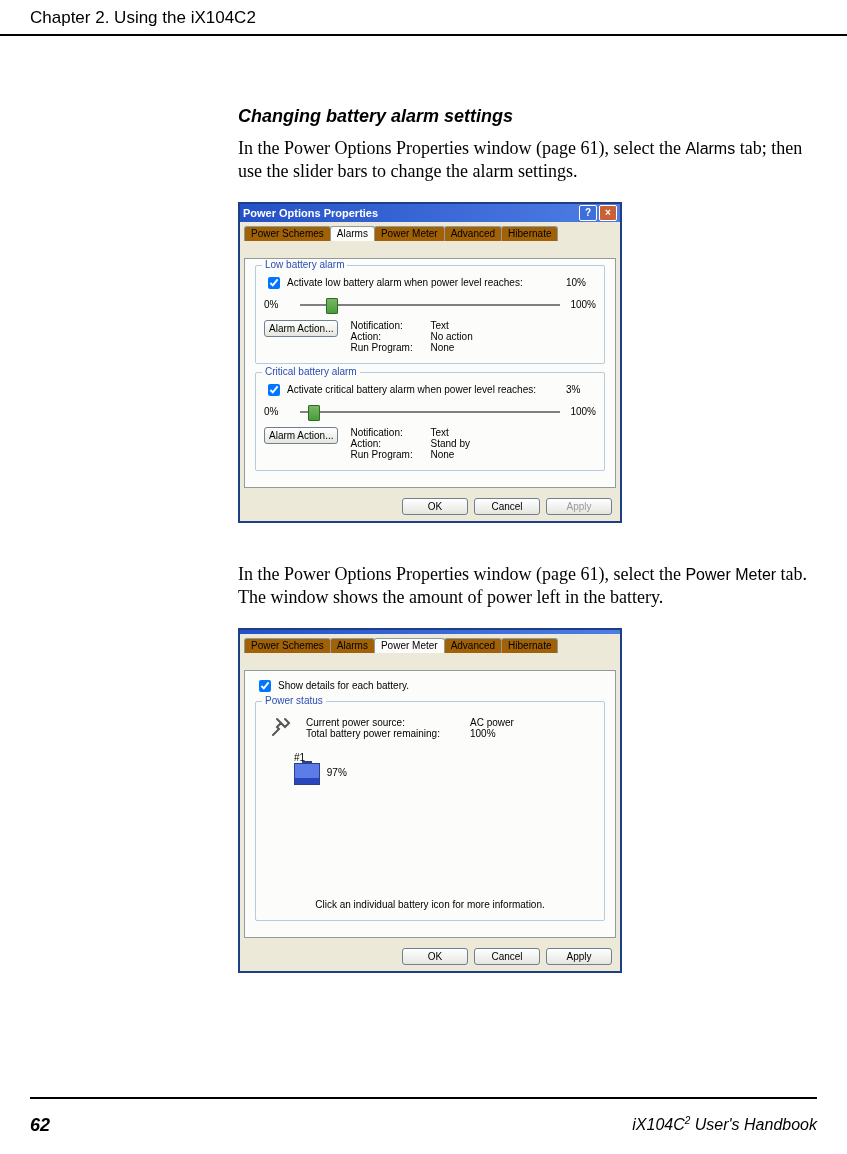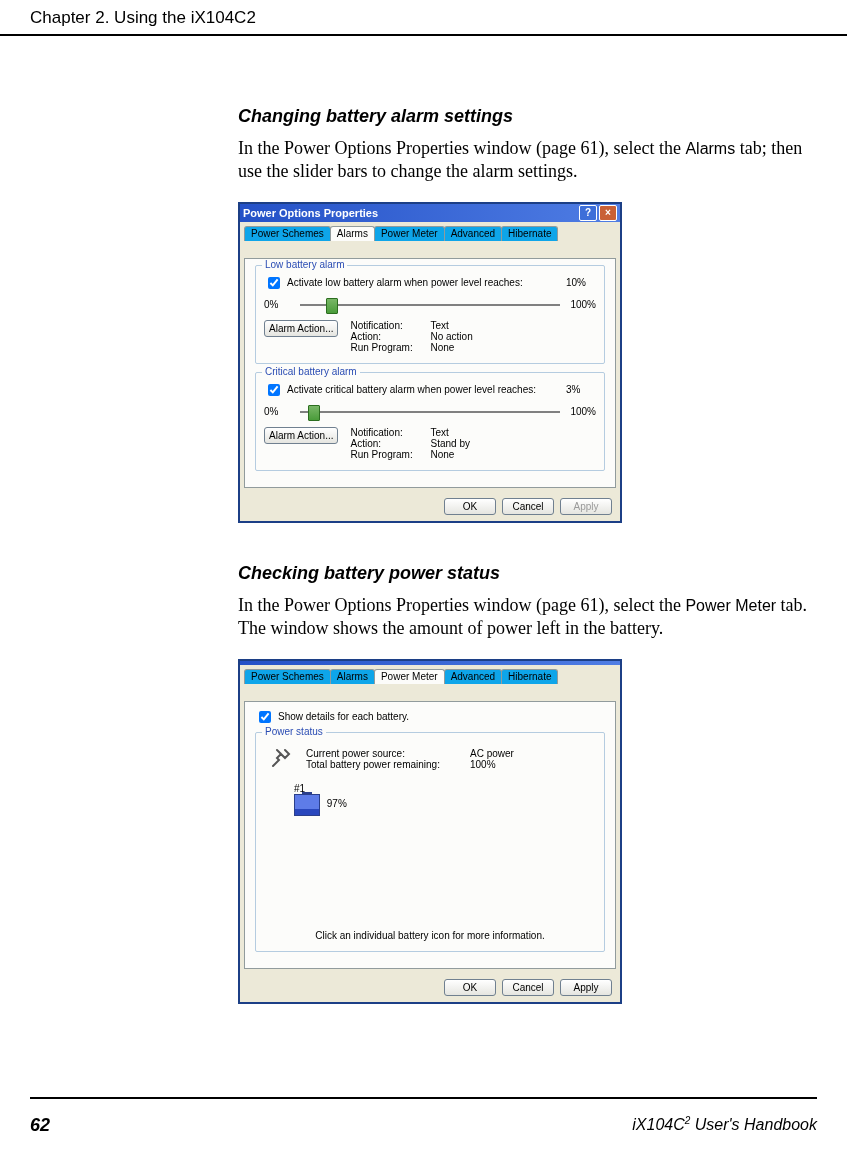--- a/index.html
+++ b/index.html
@@ -83,21 +83,21 @@
   .tabs {
     display: flex;
     padding: 4px 4px 0 4px;
     gap: 0;
     background:#ece9d8;
   }
   .tab {
     border: 1px solid #919b9c;
     border-bottom: none;
     padding: 1px 6px 2px 6px;
-    background: #0ea5e9;
+    background: #a16207;
     font-size: 10px;
     margin-right: -1px;
     border-radius: 3px 3px 0 0;
     position: relative;
   }
   .tab.active {
     background: #fcfcfa;
     z-index: 2;
   }
   .tab-body {
@@ -179,21 +179,21 @@
     row-gap: 0px;
     font-size: 10px;
   }
   .dialog-buttons {
     display: flex;
     justify-content: flex-end;
     gap: 6px;
     padding: 6px 8px;
     background:#ece9d8;
   }
-  .dialog-buttons .xp-btn { width: 52px; text-align: center; }
+  .dialog-buttons .xp-btn { width: 66px; text-align: center; }
   .dialog-buttons .xp-btn.disabled { color:#9a9a9a; }
   
   .dialog.pm .titlebar { height: 4px; padding:0; }
   .pm .tab-body { min-height: 250px; position: relative; }
   .power-status-row {
     display: grid;
     grid-template-columns: 32px 160px 80px;
     gap: 4px;
     align-items: center;
     margin: 6px 0 12px 6px;
@@ -339,21 +339,20 @@
       </div>
 
     </div>
     <div class="dialog-buttons">
       <button class="xp-btn">OK</button>
       <button class="xp-btn">Cancel</button>
       <button class="xp-btn disabled">Apply</button>
     </div>
   </div>
 
-  <h3 class="subheading">Checking battery power status</h3>
   <p class="body-text">
     <span>In the Power Options Properties window (page 61), select the </span><span class="ui-name">Power Meter</span><span> tab. The window shows the amount of power left in the battery.</span>
   </p>
 
   <div class="dialog pm">
     <div class="titlebar"></div>
     <div class="tabs">
       <div class="tab">Power Schemes</div>
       <div class="tab">Alarms</div>
       <div class="tab active">Power Meter</div>

